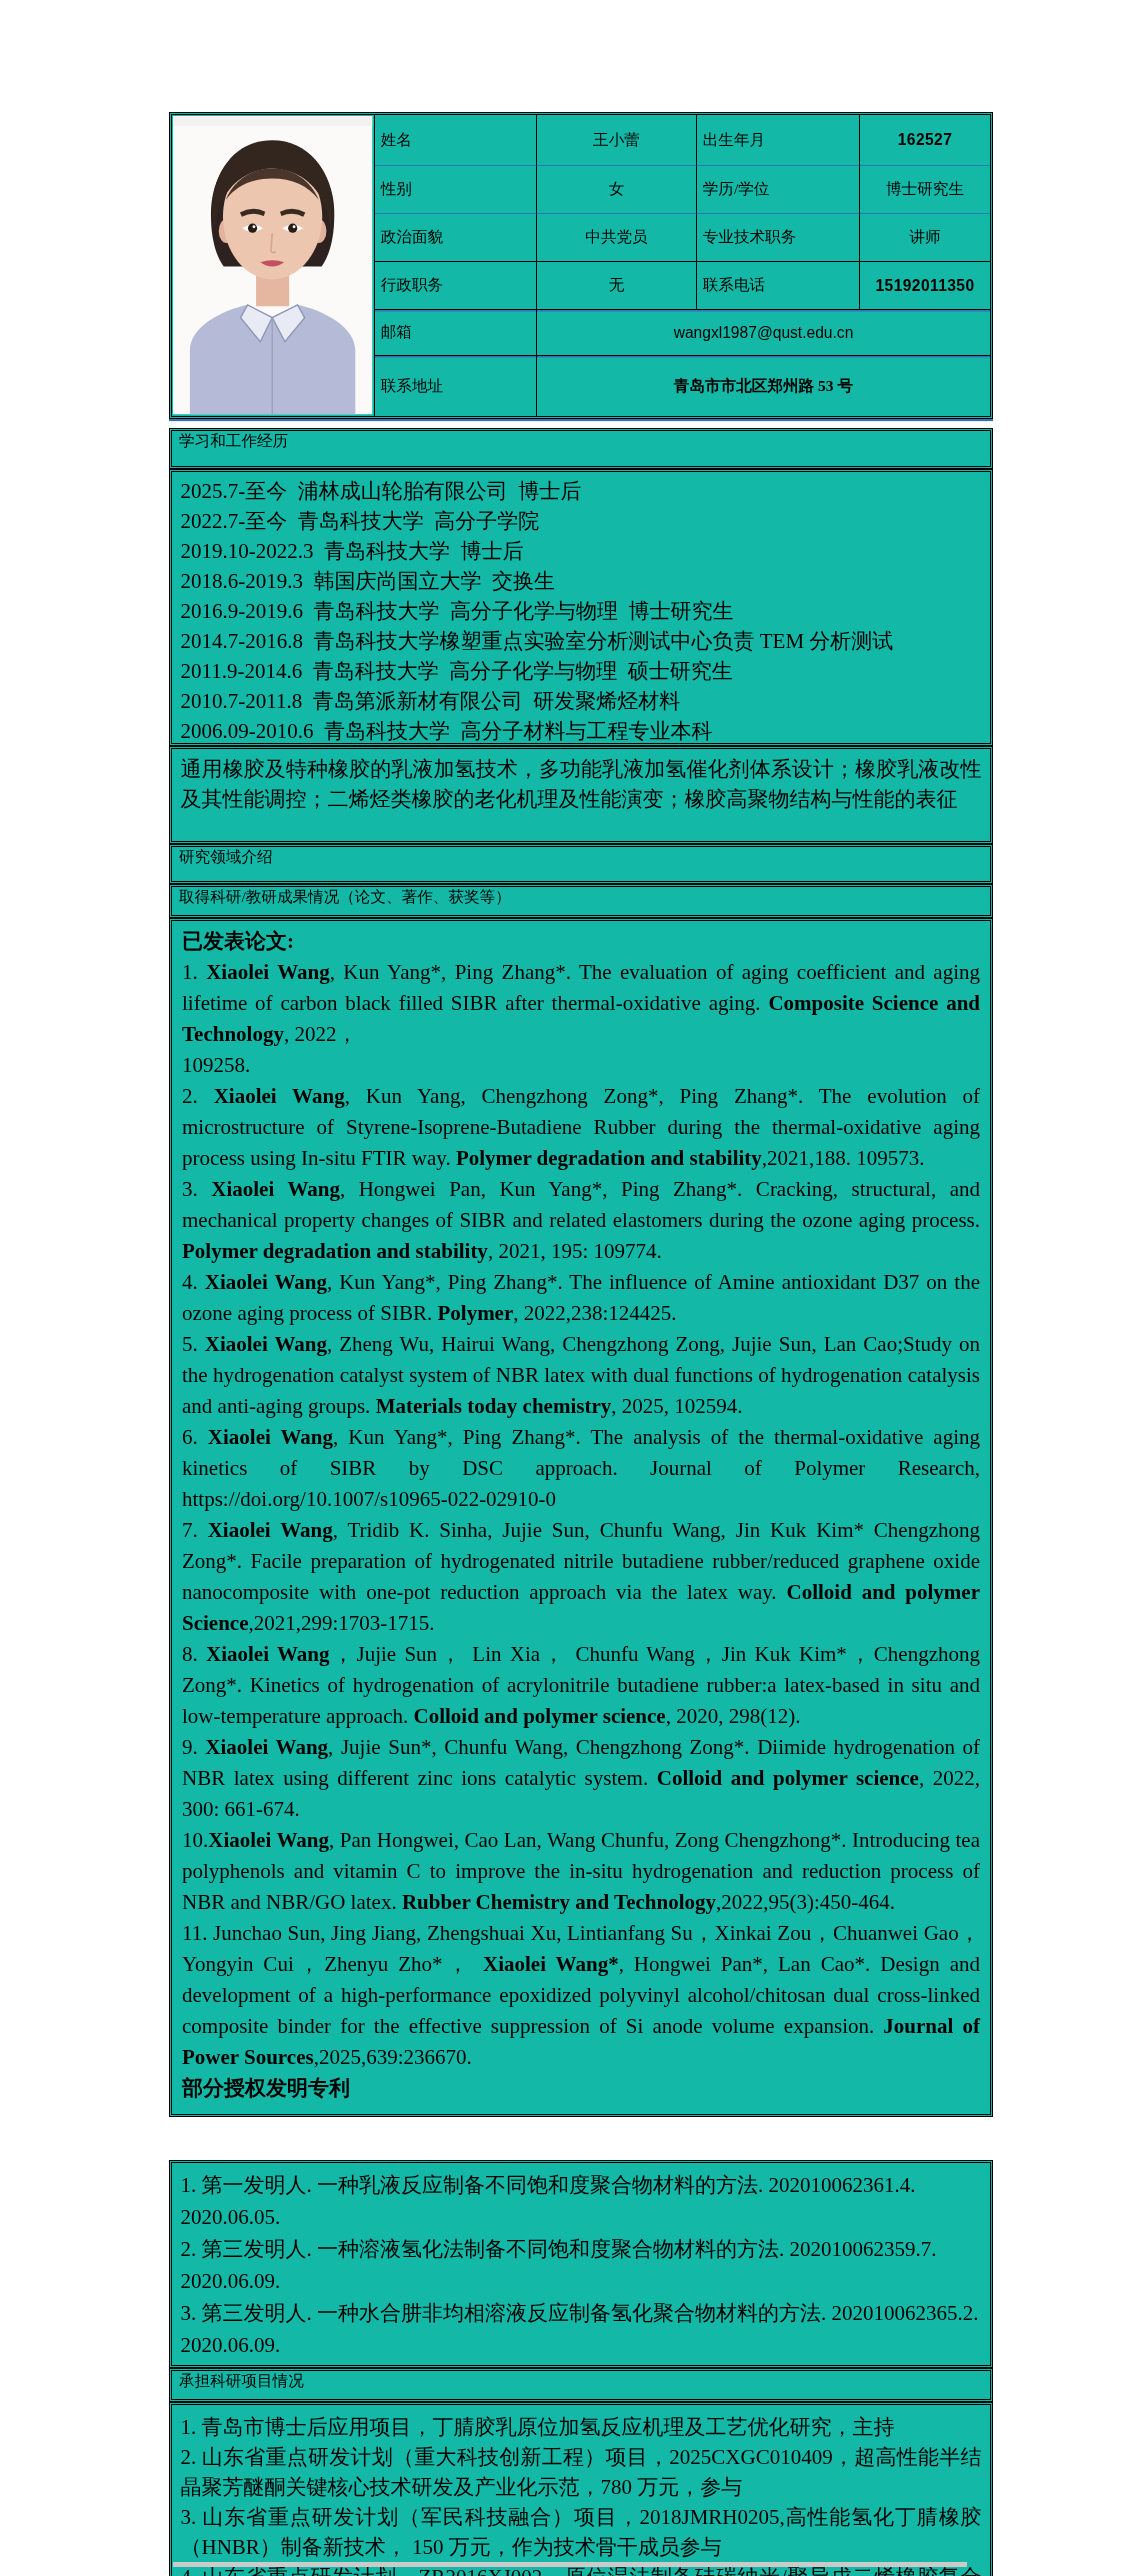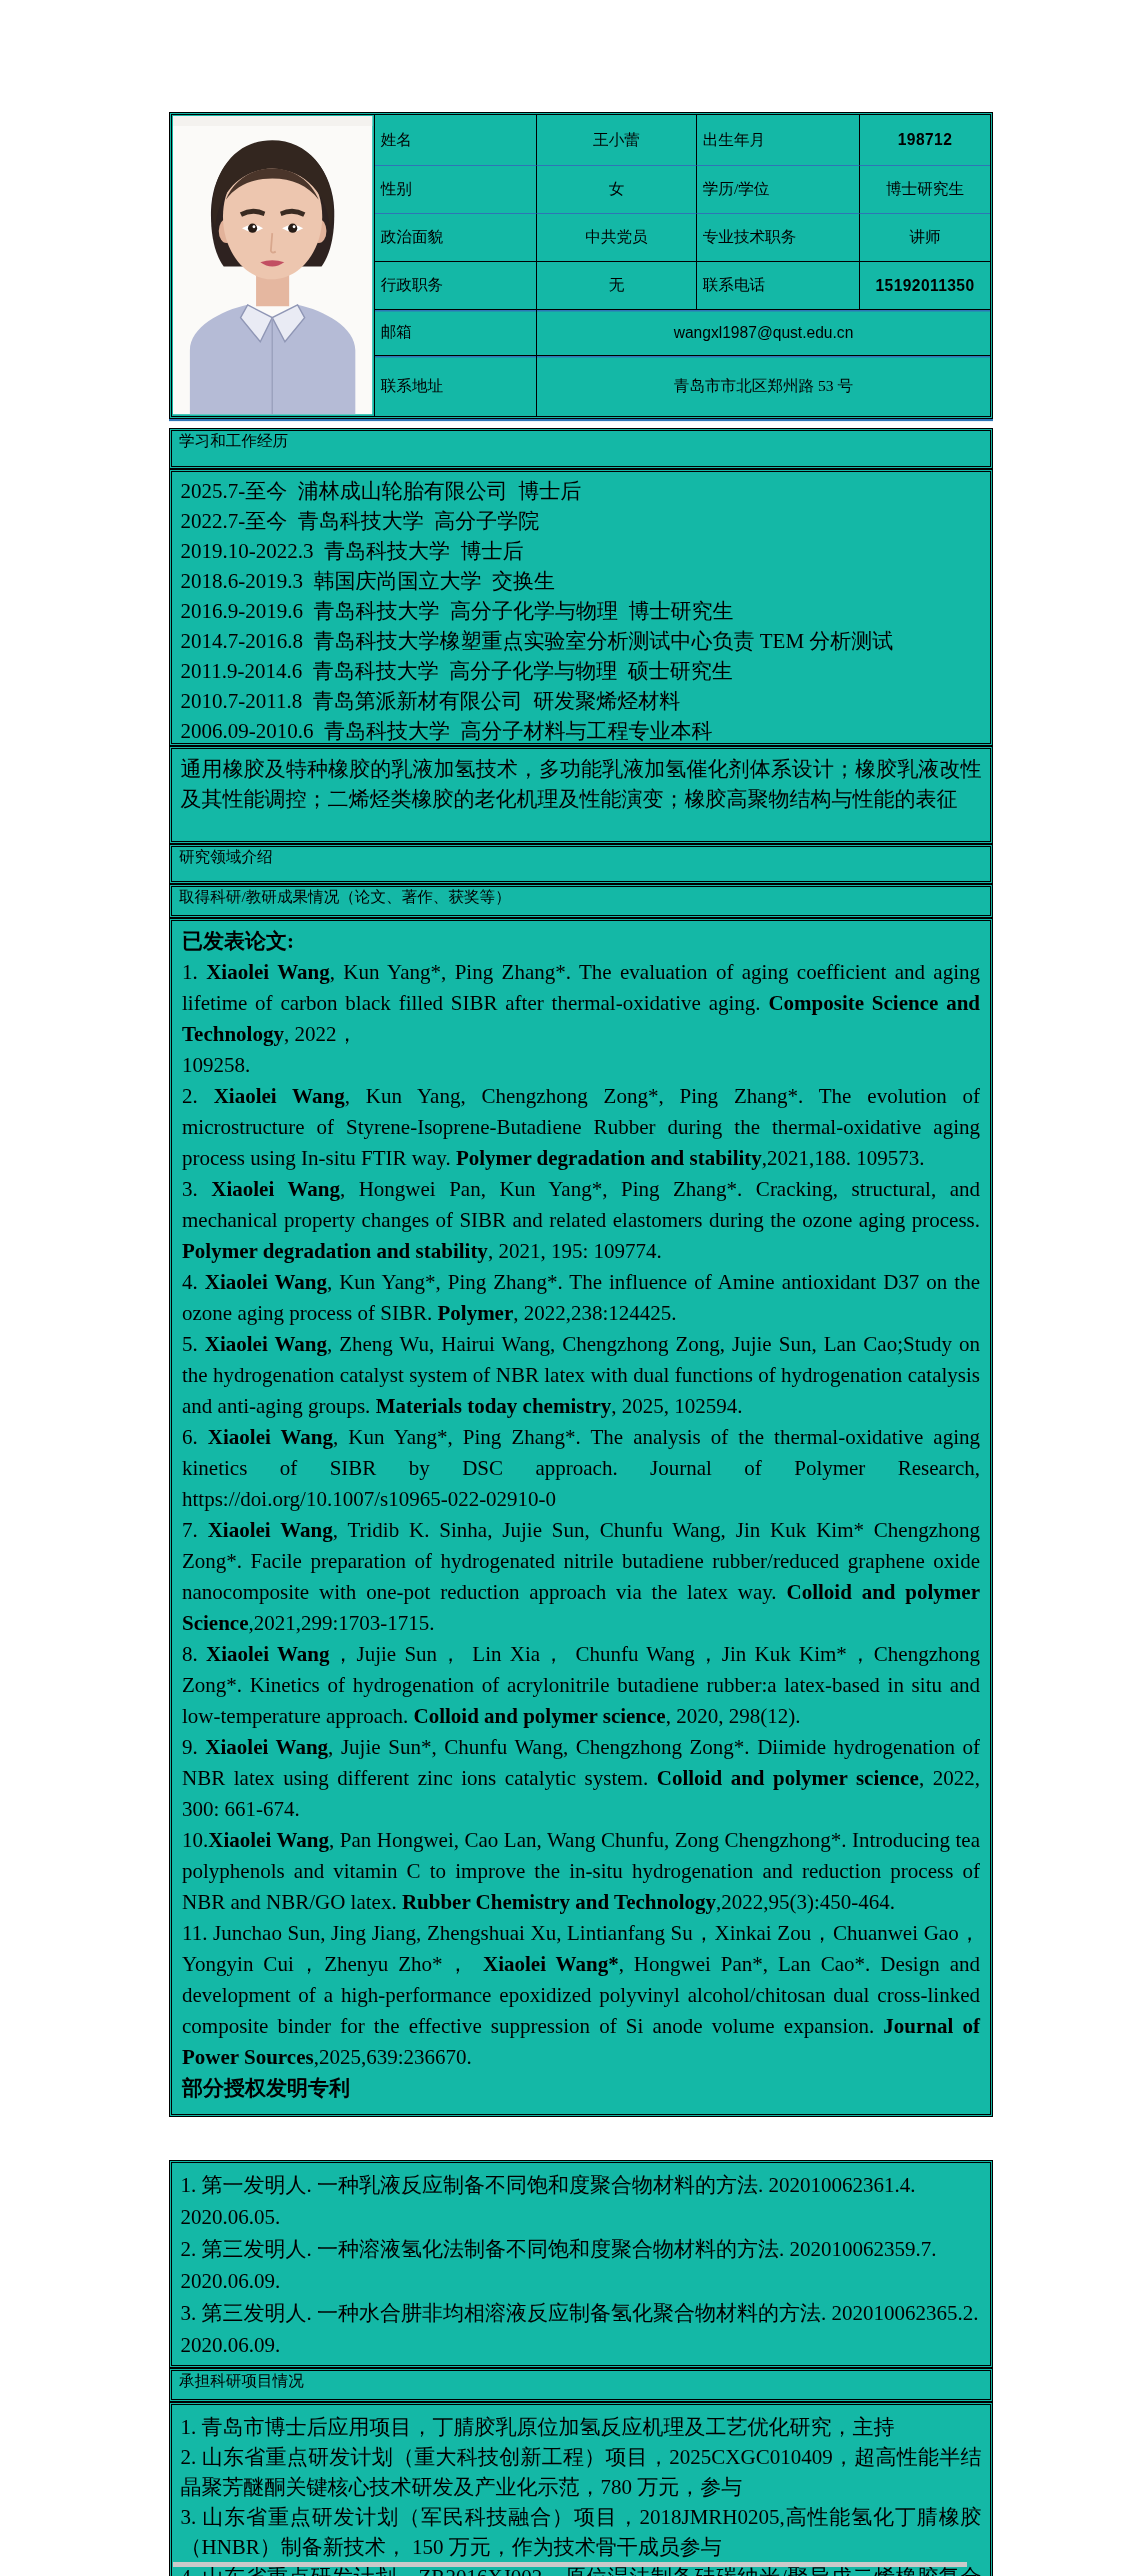--- a/index.html
+++ b/index.html
@@ -88,42 +88,42 @@
 
           <path d="M106 266 L 141 284 L 124 318 L 96 284 Z" fill="#e9ebf4" stroke="#8f96b5" stroke-width="2"></path>
           <path d="M177 266 L 141 284 L 159 318 L 187 284 Z" fill="#e9ebf4" stroke="#8f96b5" stroke-width="2"></path>
           <path d="M141 284 L 141 420" stroke="#9ba1bd" stroke-width="2"></path>
         </svg>
       </div>
 
       <div class="cell lab">姓名</div>
       <div class="cell val bl">王小蕾</div>
       <div class="cell lab bl">出生年月</div>
-      <div class="cell val bl num">198712</div>
+      <div class="cell val bl num">162527</div>
 
       <div class="cell lab bt-blue">性别</div>
       <div class="cell val bl bt-blue">女</div>
       <div class="cell lab bl bt-blue">学历/学位</div>
       <div class="cell val bl bt-blue">博士研究生</div>
 
       <div class="cell lab bt-blue">政治面貌</div>
       <div class="cell val bl bt-blue">中共党员</div>
       <div class="cell lab bl bt-blue">专业技术职务</div>
       <div class="cell val bl bt-blue">讲师</div>
 
       <div class="cell lab bt-black">行政职务</div>
       <div class="cell val bl bt-black">无</div>
       <div class="cell lab bl bt-black">联系电话</div>
       <div class="cell val bl bt-black num">15192011350</div>
 
       <div class="cell lab bt-mix" style="grid-column:2/3;">邮箱</div>
       <div class="cell val bl bt-mix email" style="grid-column:3/6;">wangxl1987@qust.edu.cn</div>
 
       <div class="cell lab bt-mix" style="grid-column:2/3;">联系地址</div>
-      <div class="cell val bl bt-mix" style="grid-column:3/6;">青岛市市北区郑州路 53 号</div>
+      <div class="cell val bl bt-mix" style="grid-column:3/6;font-weight:bold;">青岛市市北区郑州路 53 号</div>
     </div>
   </div>
 
   <div class="box sec-header h58 gap12">
     <span>学习和工作经历</span>
   </div>
   <div class="box content" id="content-experience">
       <div class="list-line">2025.7-至今  浦林成山轮胎有限公司  博士后</div>
       <div class="list-line">2022.7-至今  青岛科技大学  高分子学院</div>
       <div class="list-line">2019.10-2022.3  青岛科技大学  博士后</div>

